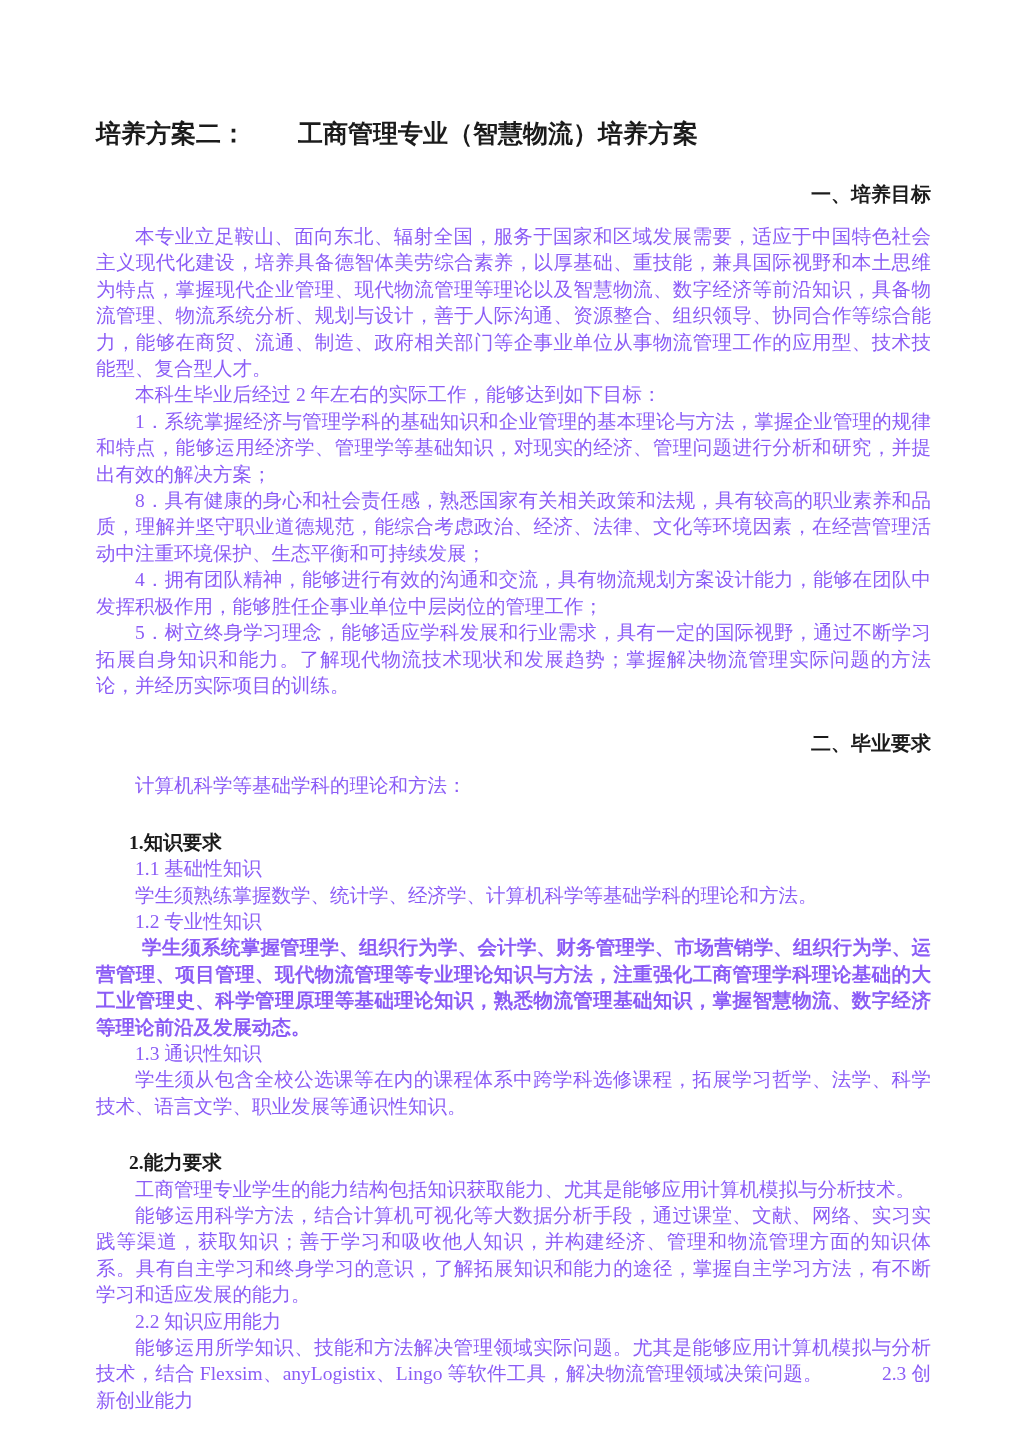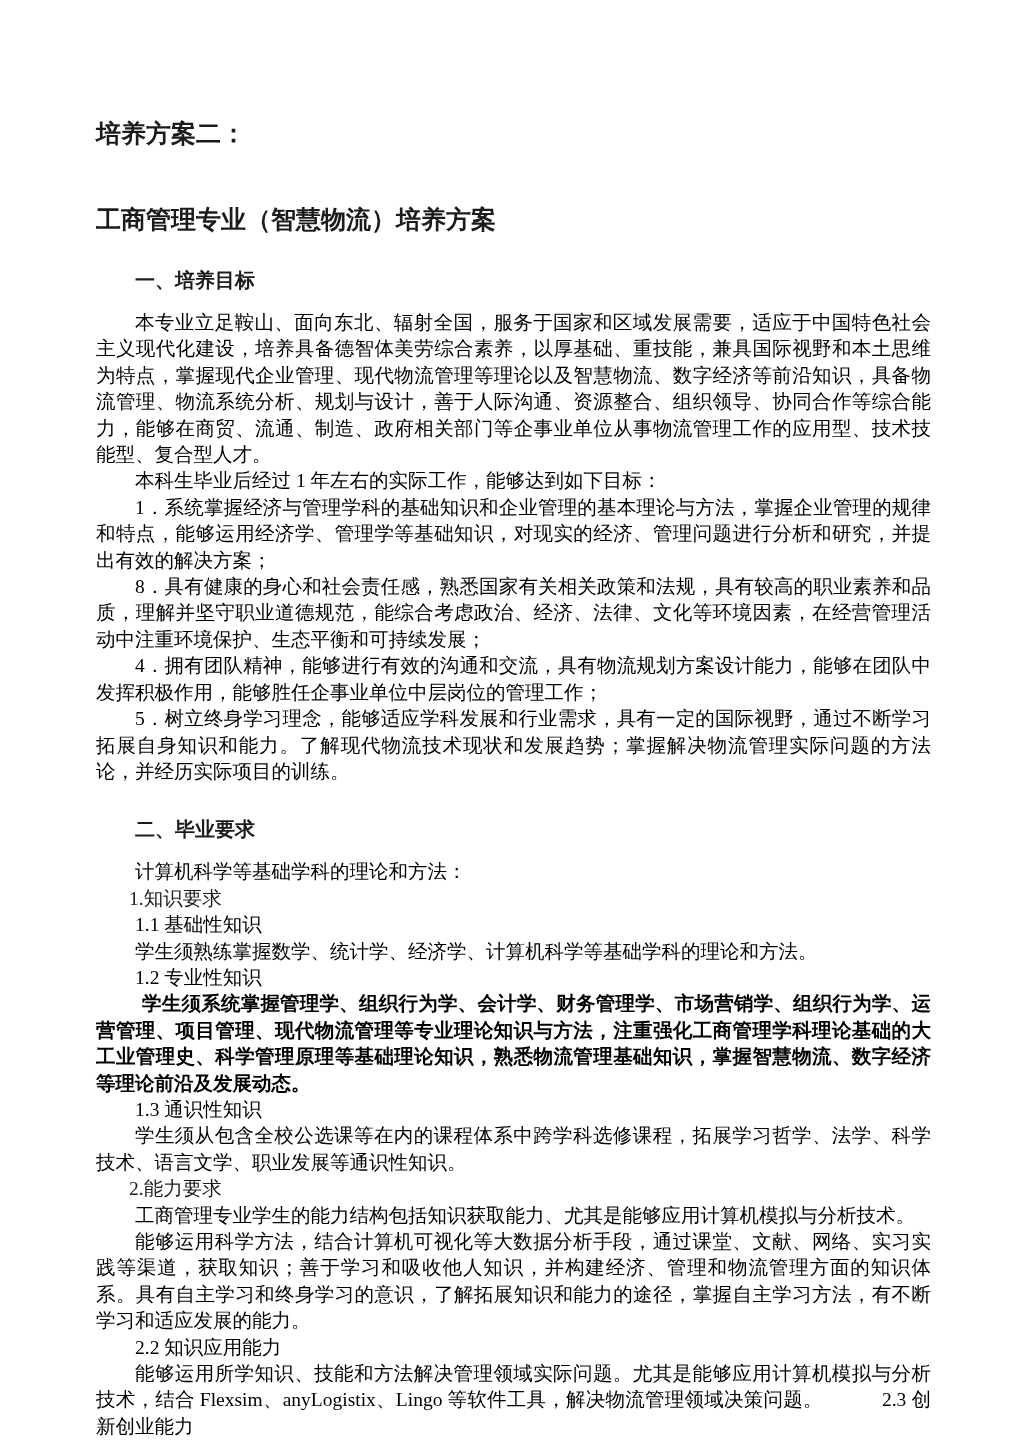--- a/index.html
+++ b/index.html
@@ -25,61 +25,62 @@
   h1.doc-title {
     display: flex;
     gap: 52px;
     margin: 0;
     font-family: "Liberation Sans", "DejaVu Sans", sans-serif;
     font-weight: 700;
     font-size: 25px;
     line-height: 34px;
     color: #1b1b1b;
     white-space: nowrap;
-    flex-direction: column;
   }
   h2.h2 {
     margin: 30px 0 16px 0;
     padding-left: 39px;
     font-family: "Liberation Sans", "DejaVu Sans", sans-serif;
     font-weight: 700;
     font-size: 20px;
     line-height: 28px;
     color: #1b1b1b;
+    text-align: right;
   }
   .doc-body p {
     margin: 0;
     font-family: "Liberation Serif", "DejaVu Serif", serif;
     font-size: 19.5px;
     line-height: 26.4px;
     text-align: justify;
     text-justify: inter-ideograph;
-    color: #000000;
+    color: #8b5cf6;
   }
   p.p      { text-indent: 39px; }
   p.p-deep { text-indent: 46px; font-weight: bold; }
   p.pb {
     text-indent: 33px;
-    font-weight: 400;
+    font-weight: 700;
     color: #1b1b1b;
+    margin-top: 30px;
   }
 </style>
 </head>
 <body>
 
 <div class="page">
   <div class="content">
     <h1 class="doc-title">
       <span>培养方案二：</span>
       <span>工商管理专业（智慧物流）培养方案</span>
     </h1>
     <div class="doc-body" id="doc-body">
         <h2 class="h2">一、培养目标</h2>
         <p class="p">本专业立足鞍山、面向东北、辐射全国，服务于国家和区域发展需要，适应于中国特色社会主义现代化建设，培养具备德智体美劳综合素养，以厚基础、重技能，兼具国际视野和本土思维为特点，掌握现代企业管理、现代物流管理等理论以及智慧物流、数字经济等前沿知识，具备物流管理、物流系统分析、规划与设计，善于人际沟通、资源整合、组织领导、协同合作等综合能力，能够在商贸、流通、制造、政府相关部门等企事业单位从事物流管理工作的应用型、技术技能型、复合型人才。</p>
-        <p class="p">本科生毕业后经过 1 年左右的实际工作，能够达到如下目标：</p>
+        <p class="p">本科生毕业后经过 2 年左右的实际工作，能够达到如下目标：</p>
         <p class="p">1．系统掌握经济与管理学科的基础知识和企业管理的基本理论与方法，掌握企业管理的规律和特点，能够运用经济学、管理学等基础知识，对现实的经济、管理问题进行分析和研究，并提出有效的解决方案；</p>
         <p class="p">8．具有健康的身心和社会责任感，熟悉国家有关相关政策和法规，具有较高的职业素养和品质，理解并坚守职业道德规范，能综合考虑政治、经济、法律、文化等环境因素，在经营管理活动中注重环境保护、生态平衡和可持续发展；</p>
         <p class="p">4．拥有团队精神，能够进行有效的沟通和交流，具有物流规划方案设计能力，能够在团队中发挥积极作用，能够胜任企事业单位中层岗位的管理工作；</p>
         <p class="p">5．树立终身学习理念，能够适应学科发展和行业需求，具有一定的国际视野，通过不断学习拓展自身知识和能力。了解现代物流技术现状和发展趋势；掌握解决物流管理实际问题的方法论，并经历实际项目的训练。</p>
         <h2 class="h2">二、毕业要求</h2>
         <p class="p">计算机科学等基础学科的理论和方法：</p>
         <p class="pb">1.知识要求</p>
         <p class="p">1.1 基础性知识</p>
         <p class="p">学生须熟练掌握数学、统计学、经济学、计算机科学等基础学科的理论和方法。</p>
         <p class="p">1.2 专业性知识</p>

